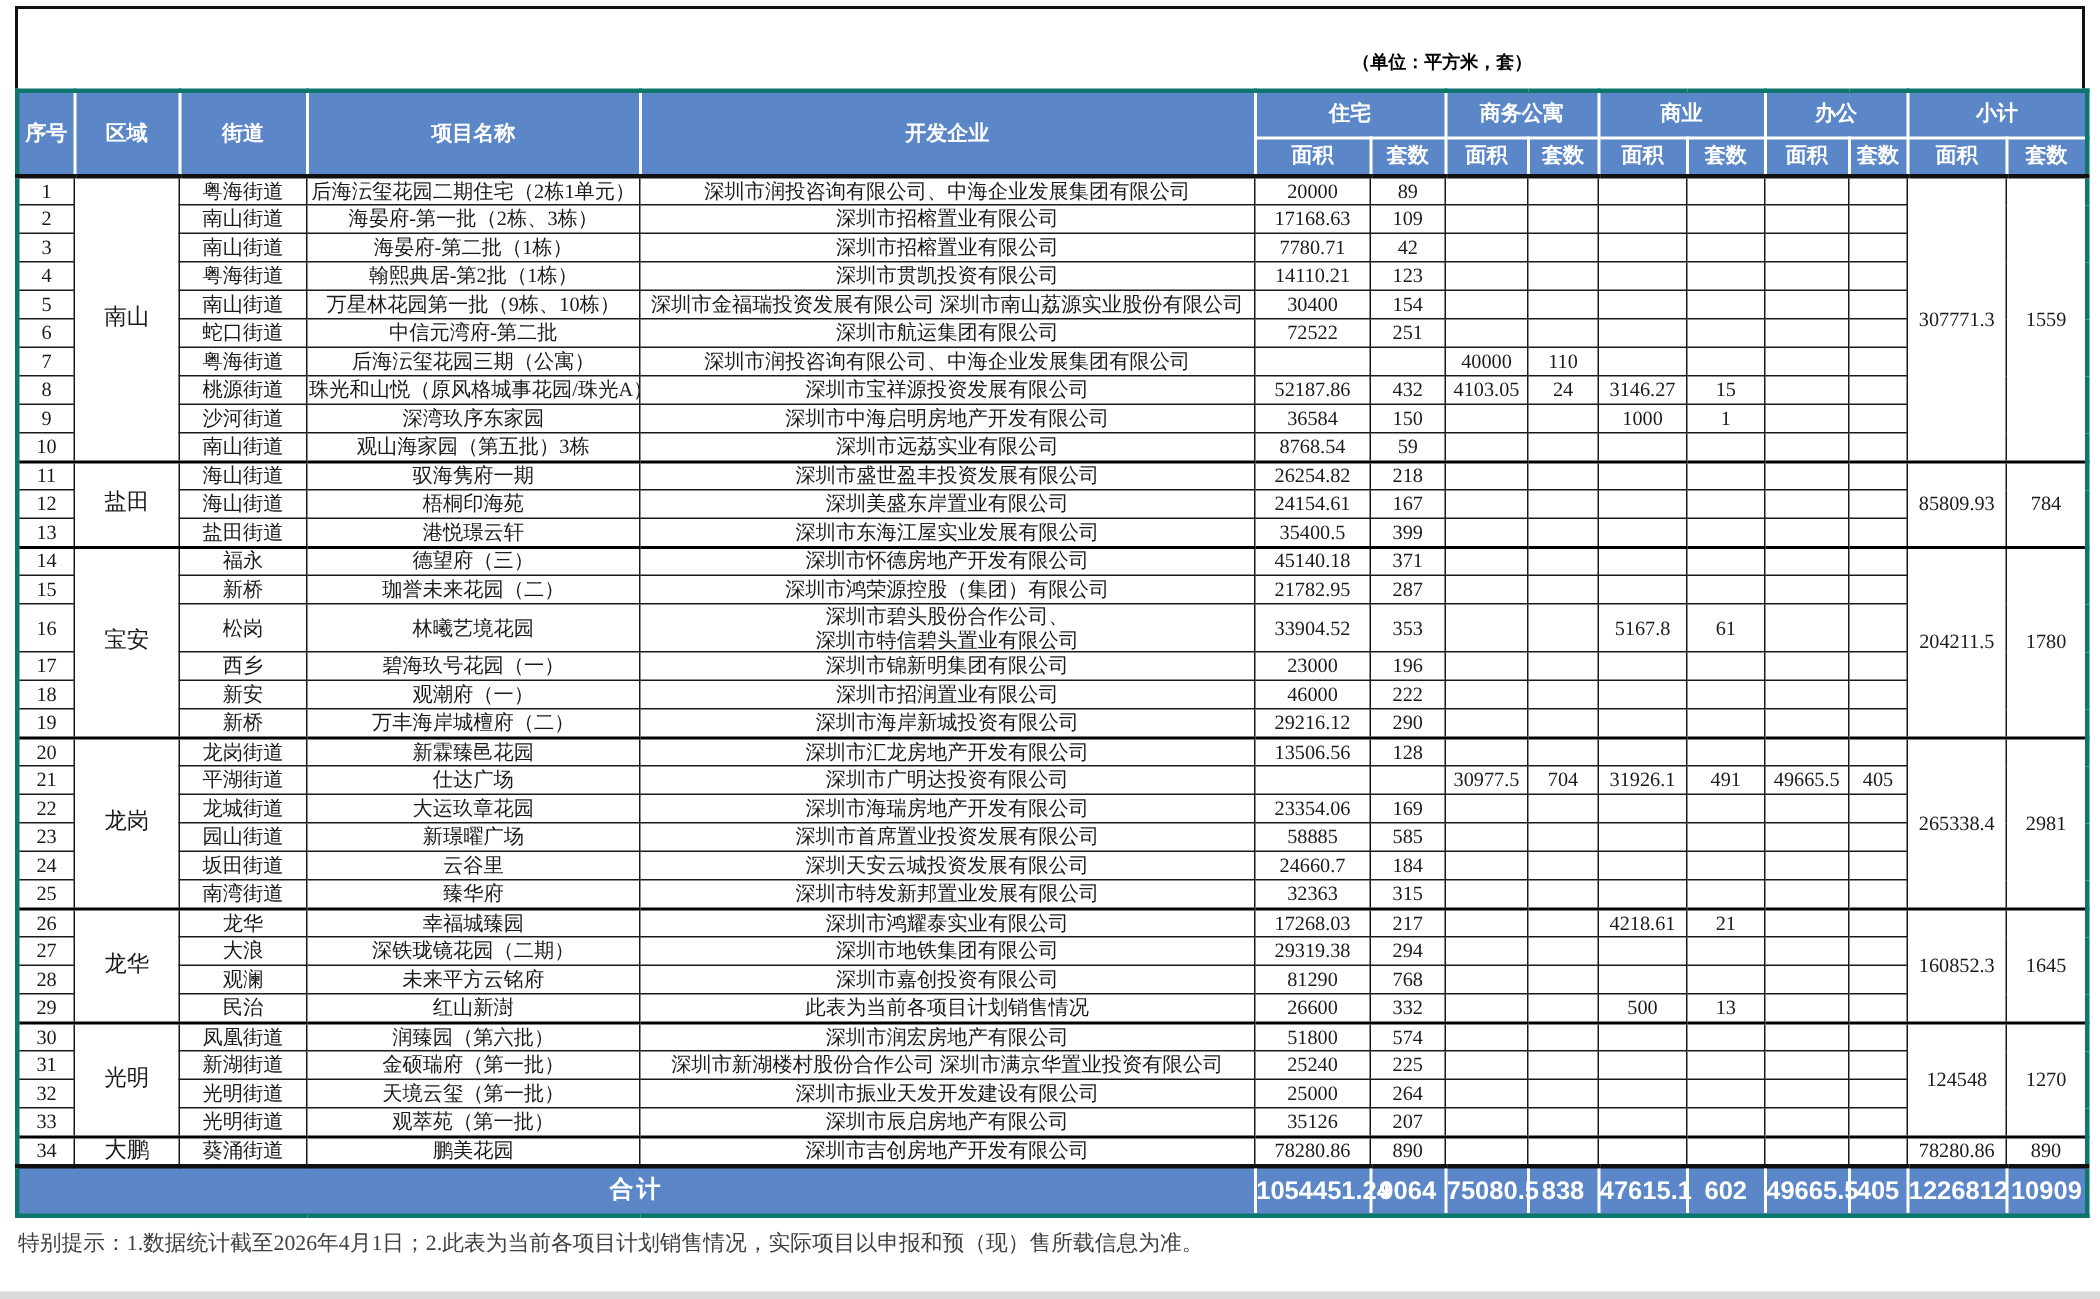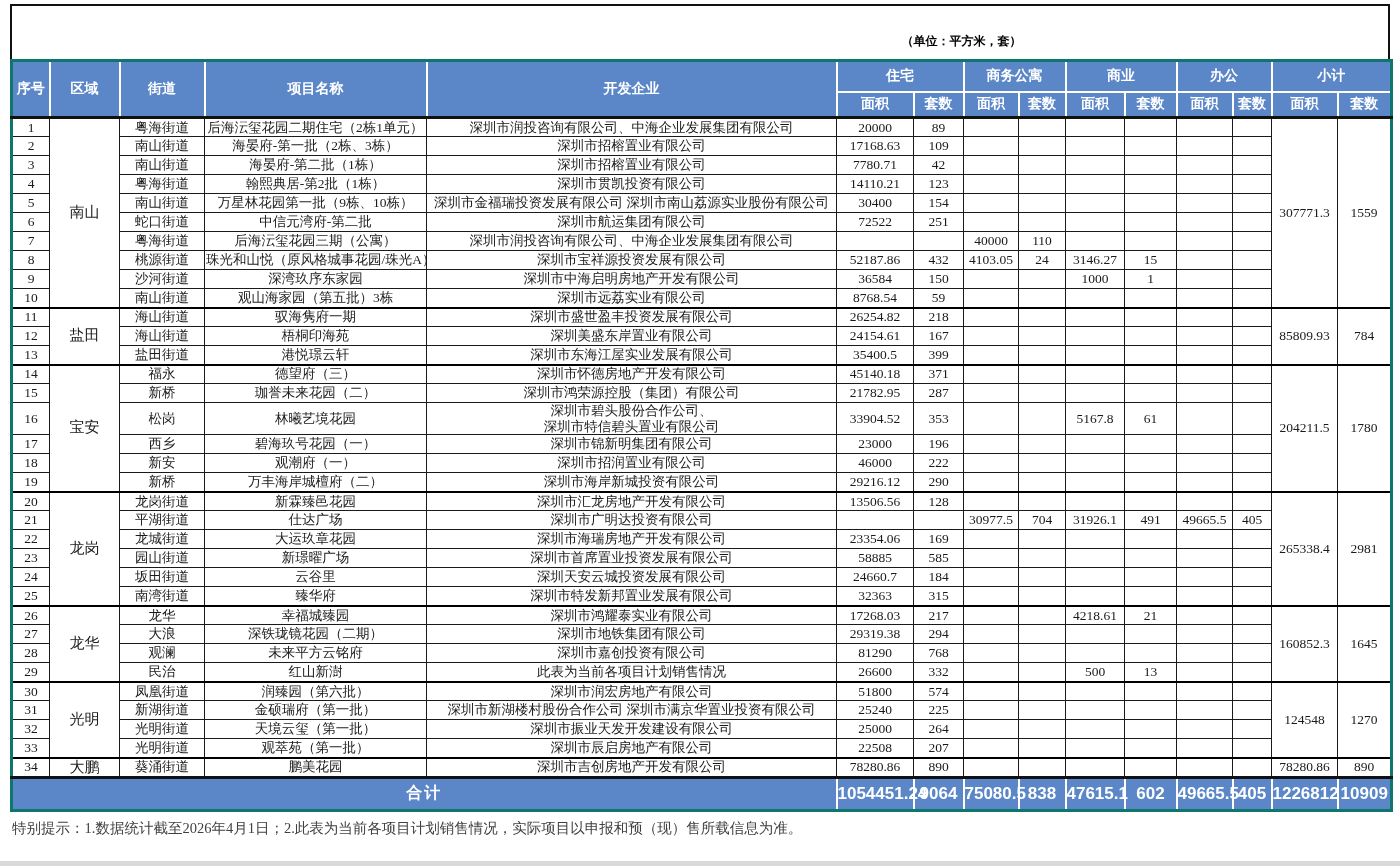--- a/index.html
+++ b/index.html
@@ -550,21 +550,21 @@
           <td class="c-num"></td>
           <td class="c-num"></td>
           <td class="c-num"></td>
           <td class="c-num"></td>
         </tr>
         <tr>
           <td class="c-no">33</td>
           <td class="c-street">光明街道</td>
           <td class="c-project">观萃苑（第一批）</td>
           <td class="c-developer">深圳市辰启房地产有限公司</td>
-          <td class="c-num">22508</td>
+          <td class="c-num">35126</td>
           <td class="c-num">207</td>
           <td class="c-num"></td>
           <td class="c-num"></td>
           <td class="c-num"></td>
           <td class="c-num"></td>
           <td class="c-num"></td>
           <td class="c-num"></td>
         </tr>
         <tr class="region-start">
           <td class="c-no">34</td>

